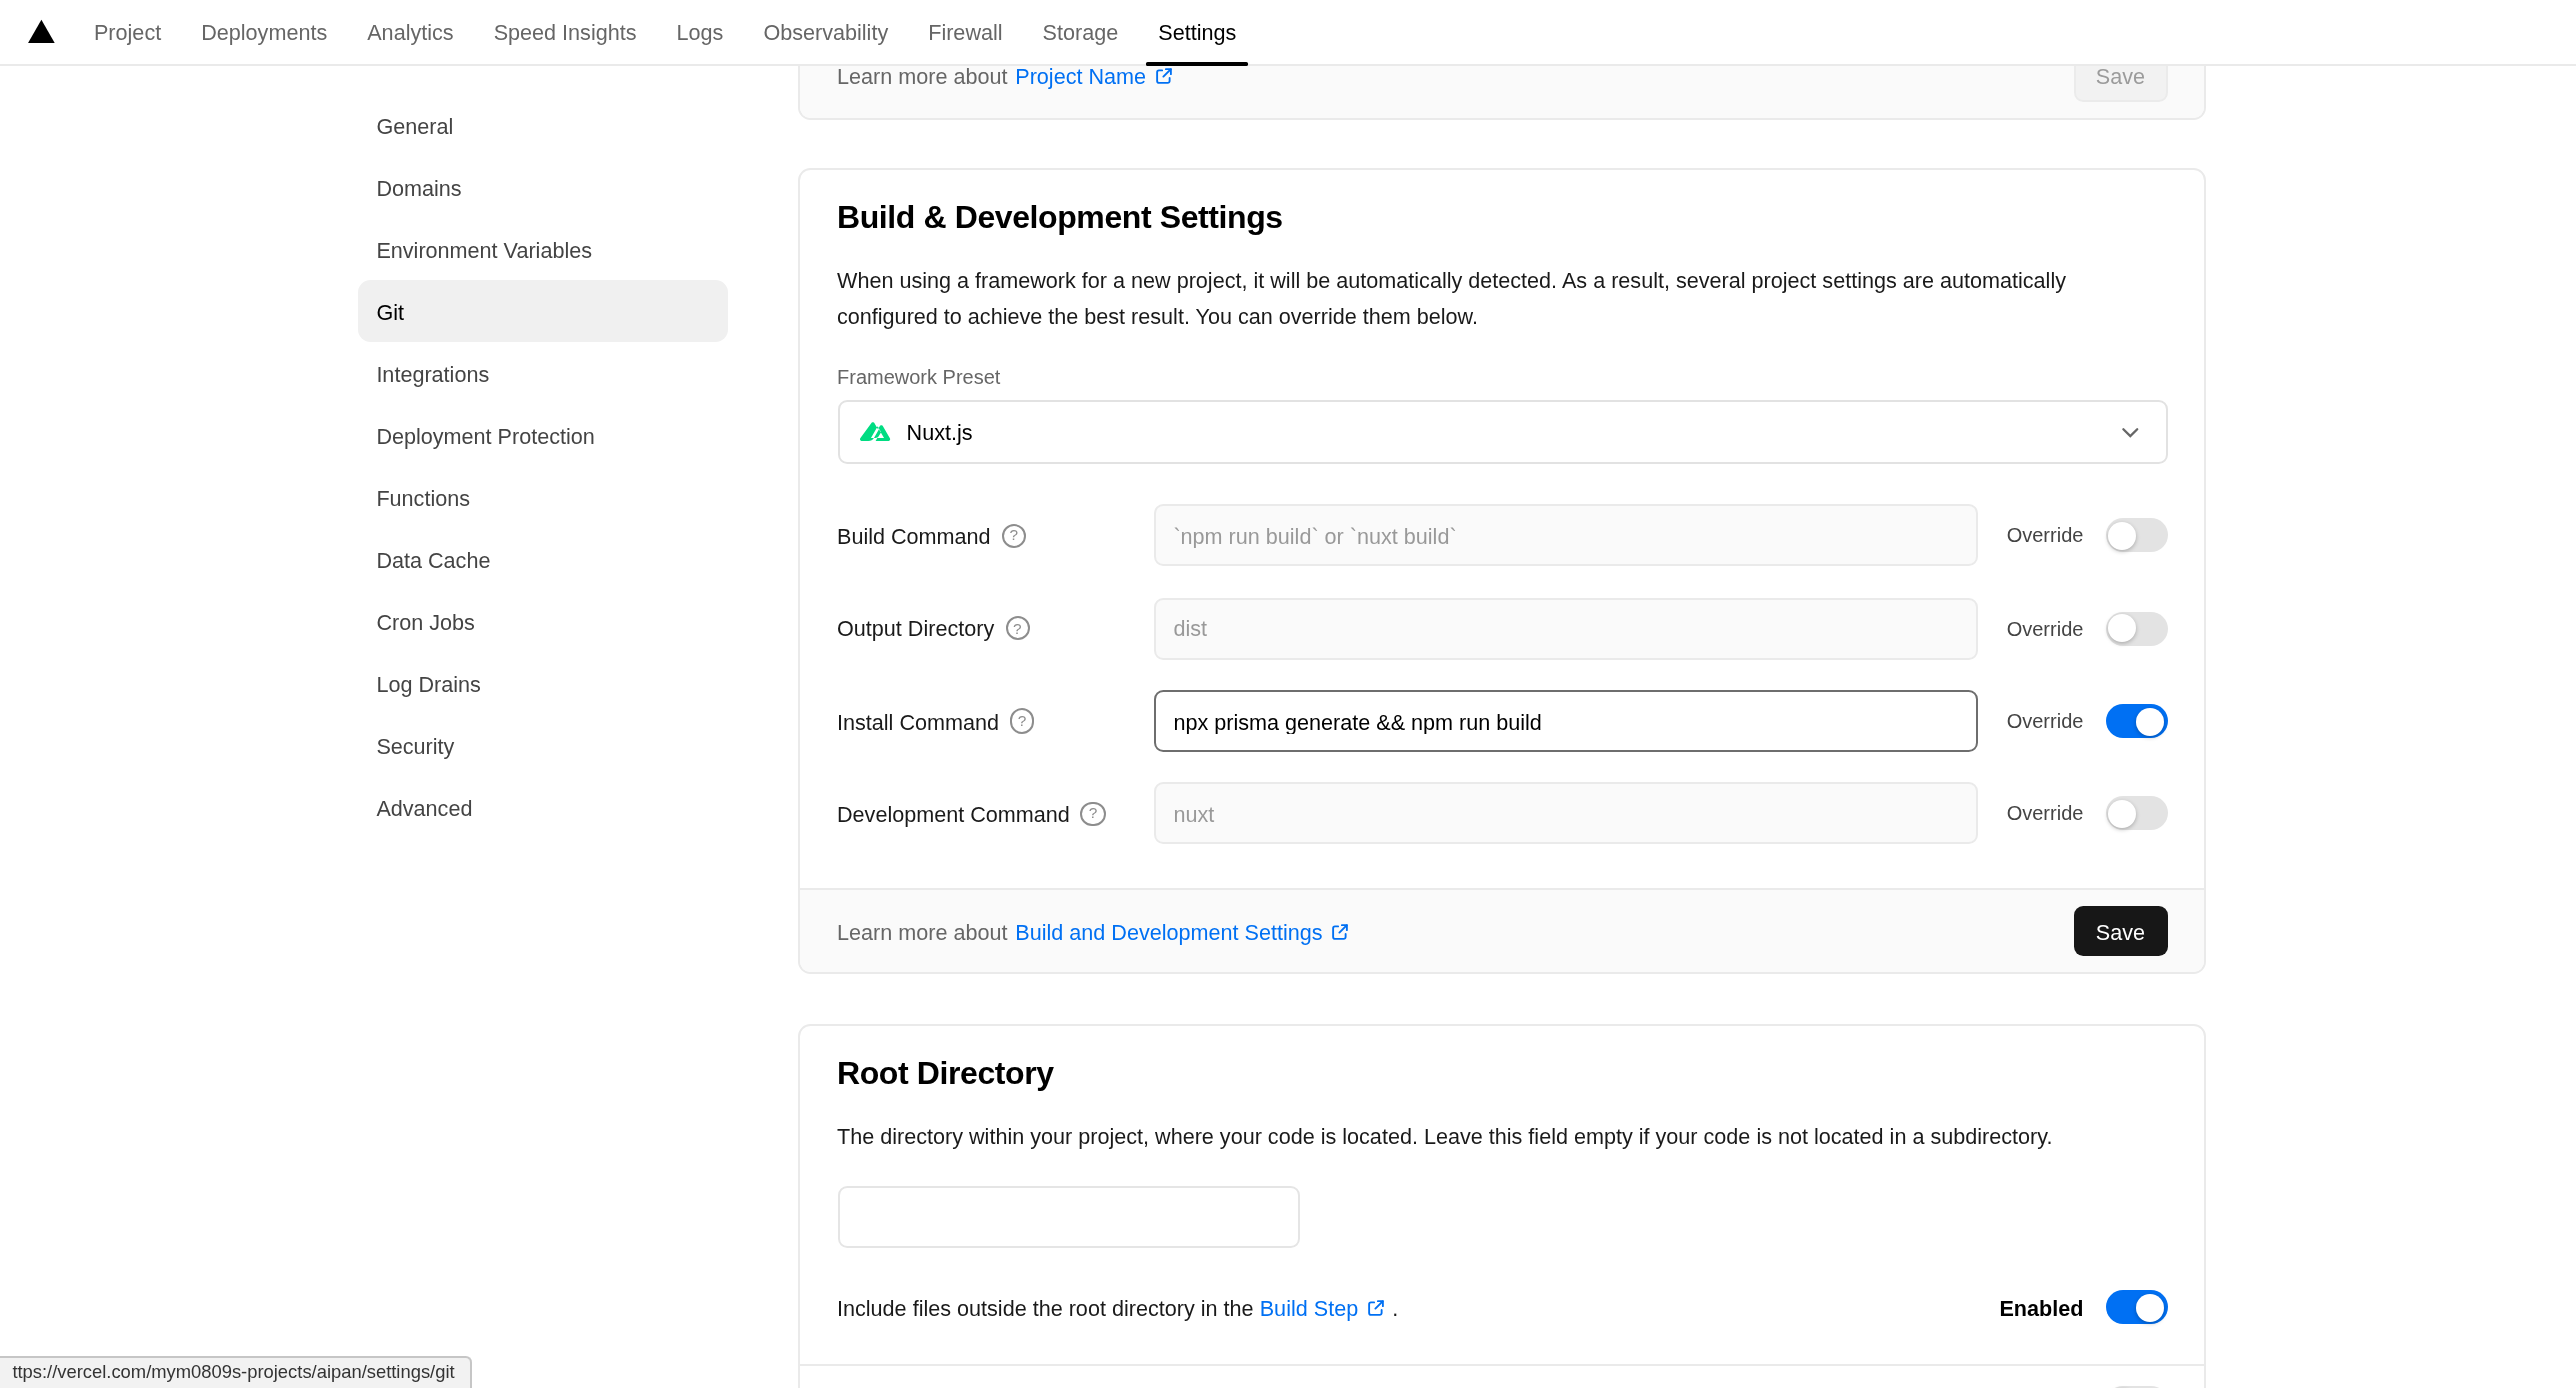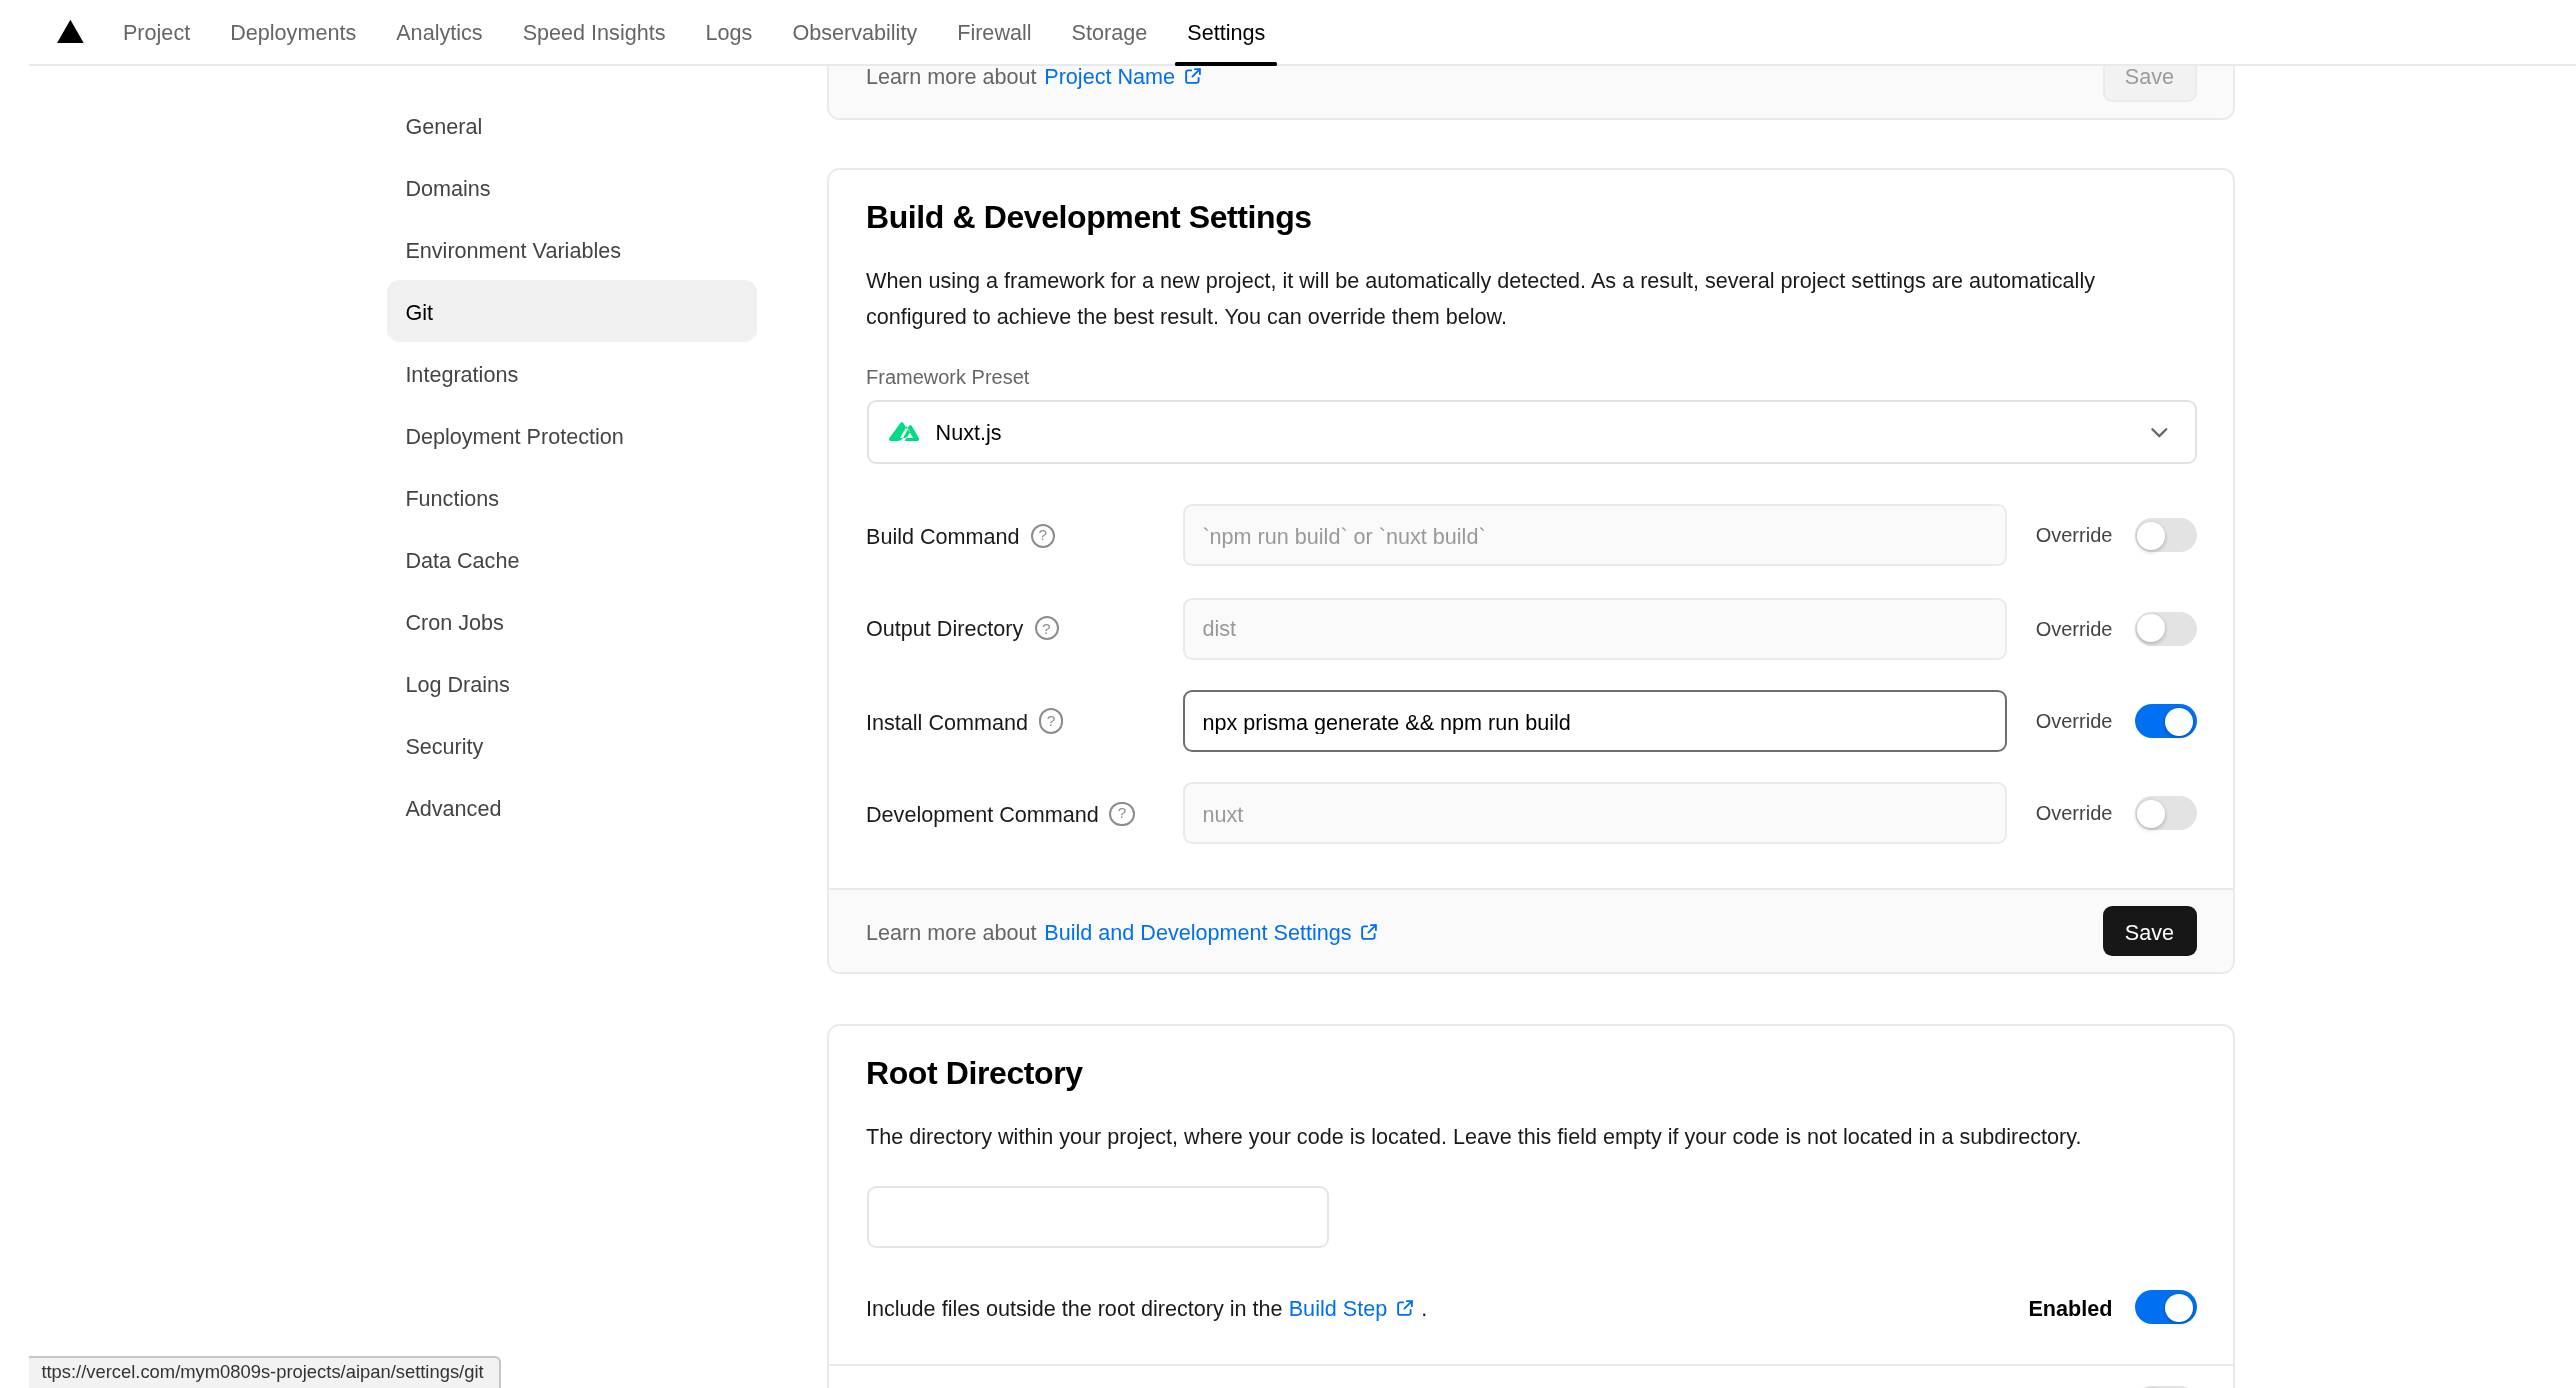--- a/index.html
+++ b/index.html
@@ -1,20 +1,19 @@
 <!DOCTYPE html>
 <html style="font-size:12.3px"><head>
 <meta charset="utf-8">
 <style>
   * { box-sizing: border-box; margin: 0; padding: 0; }
   html, body { background: #fff; }
   #viewport {
     width: 2576px; height: 1388px; overflow: hidden; position: relative;
     font-family: "Liberation Sans", "DejaVu Sans", sans-serif;
-    padding-left: 29px;
   }
   .screen {
     width: 1288px; height: 694px; position: relative; overflow: hidden;
     background: #fff; transform: scale(2); transform-origin: 0 0;
     color: #171717;
   }
 
   
   .nav {
     position: absolute; top: 0; left: 0; right: 0; height: 33px;

